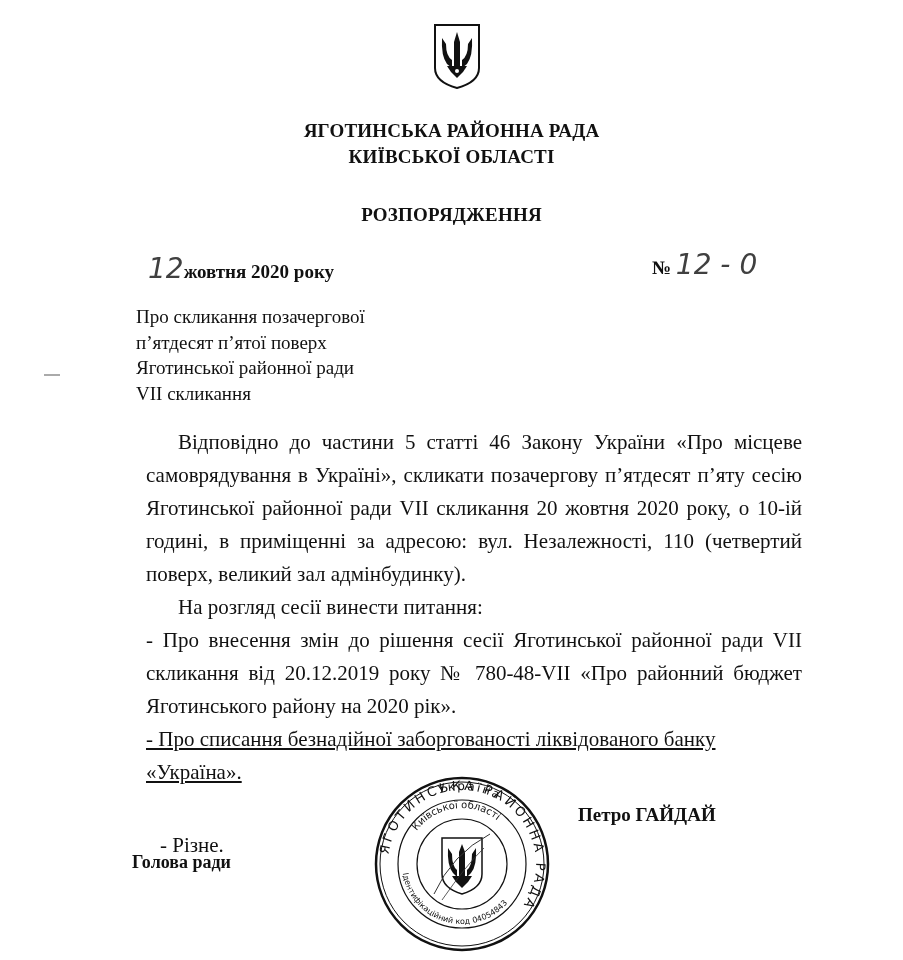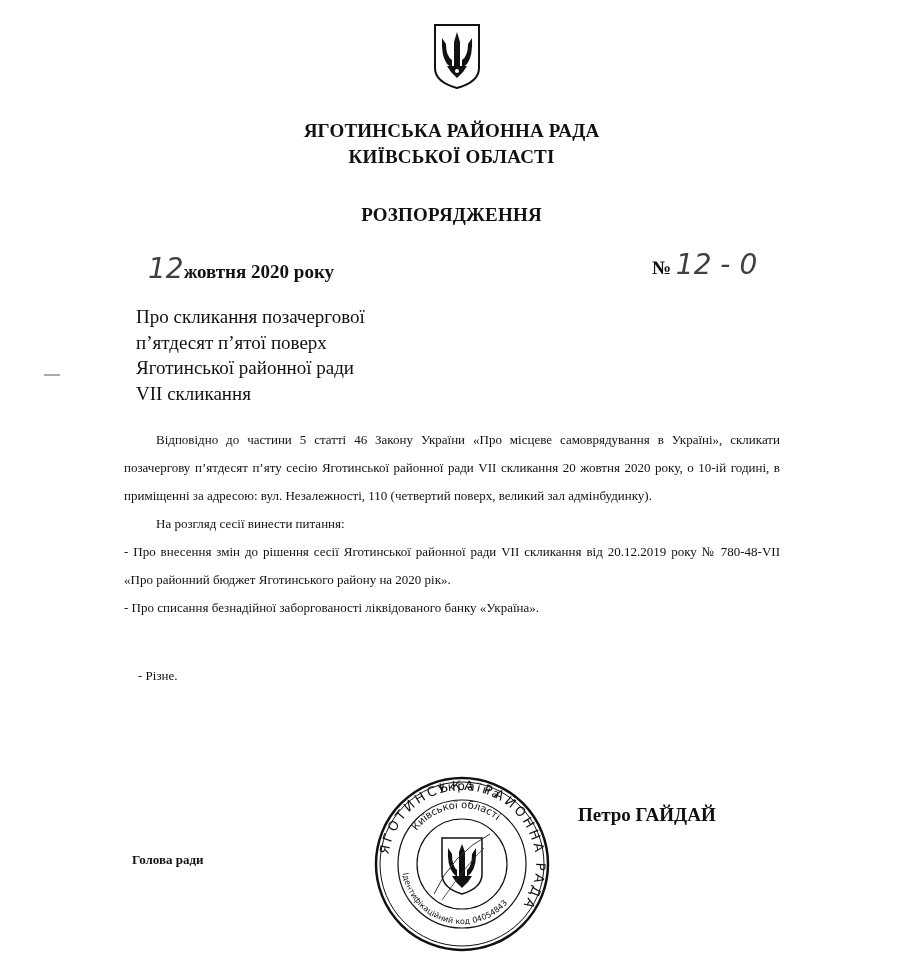--- a/index.html
+++ b/index.html
@@ -5,26 +5,26 @@
   html, body { margin:0; padding:0; background:#fff; }
   body { width:903px; height:960px; position:relative; overflow:hidden;
          font-family:"Liberation Serif", serif; color:#111; }
   .abs { position:absolute; }
   .coat { left:432px; top:22px; width:50px; height:68px; }
   .title { left:0; width:903px; text-align:center; font-weight:bold; font-size:19px; letter-spacing:0.2px; }
   .date { left:148px; top:252px; font-size:19px; font-weight:bold; }
   .hand { font-family:"DejaVu Sans", sans-serif; font-style:italic; font-weight:normal; font-size:28px; color:#404040; }
   .num { left:652px; top:248px; font-size:19px; font-weight:bold; }
   .subject { left:136px; top:304px; font-size:19px; font-weight:normal; line-height:25.5px; }
-  .body { left:124px; width:656px; font-size:13px; line-height:28px; text-align:justify; }
+  .body { left:146px; width:656px; font-size:21px; line-height:33px; text-align:justify; }
   .p1 { top:426px; }
   .indent { text-indent:32px; }
   .p { margin:0; }
   .last { text-align-last:left; }
-  .sig-left { left:132px; top:852px; font-size:13px; font-weight:bold; }
+  .sig-left { left:132px; top:852px; font-size:18px; font-weight:bold; }
   .sig-right { left:578px; top:804px; font-size:19px; font-weight:bold; }
   .stamp { left:372px; top:774px; width:180px; height:180px; }
   .mark { left:44px; top:374px; width:16px; height:2px; background:#aaa; }
 </style>
 </head>
 <body>
 
 <div class="abs mark"></div>
 
 <svg class="abs coat" viewBox="0 0 50 68">
@@ -53,21 +53,21 @@
   <div>Про скликання позачергової</div>
   <div>п’ятдесят п’ятої поверх</div>
   <div>Яготинської районної ради</div>
   <div>VII скликання</div>
 </div>
 
 <div class="abs body p1">
   <p class="p indent last">Відповідно до частини 5 статті 46 Закону України «Про місцеве самоврядування в Україні», скликати позачергову п’ятдесят п’яту сесію Яготинської районної ради VII скликання  20 жовтня 2020 року, о 10-ій годині, в приміщенні за адресою: вул. Незалежності, 110 (четвертий поверх, великий зал адмінбудинку).</p>
   <p class="p indent">На розгляд сесії винести питання:</p>
   <p class="p last">-   Про внесення змін до рішення сесії Яготинської районної ради VII скликання від 20.12.2019 року № 780-48-VII «Про районний бюджет Яготинського району на 2020 рік».</p>
-  <p class="p" style="text-align:left;">- Про списання безнадійної заборгованості ліквідованого банку «Україна».</p>
+  <p class="p" style="text-align:left;text-decoration:underline;">- Про списання безнадійної заборгованості ліквідованого банку «Україна».</p>
   <p class="p" style="margin-top:40px; padding-left:14px;">-  Різне.</p>
 </div>
 
 <div class="abs sig-left">Голова ради</div>
 <div class="abs sig-right">Петро ГАЙДАЙ</div>
 
 <svg class="abs stamp" viewBox="0 0 180 180">
   <defs>
     <path id="outerArc" d="M90,90 m-74,0 a74,74 0 1,1 148,0 a74,74 0 1,1 -148,0"></path>
     <path id="innerArc" d="M90,90 m-56,0 a56,56 0 1,1 112,0 a56,56 0 1,1 -112,0"></path>

